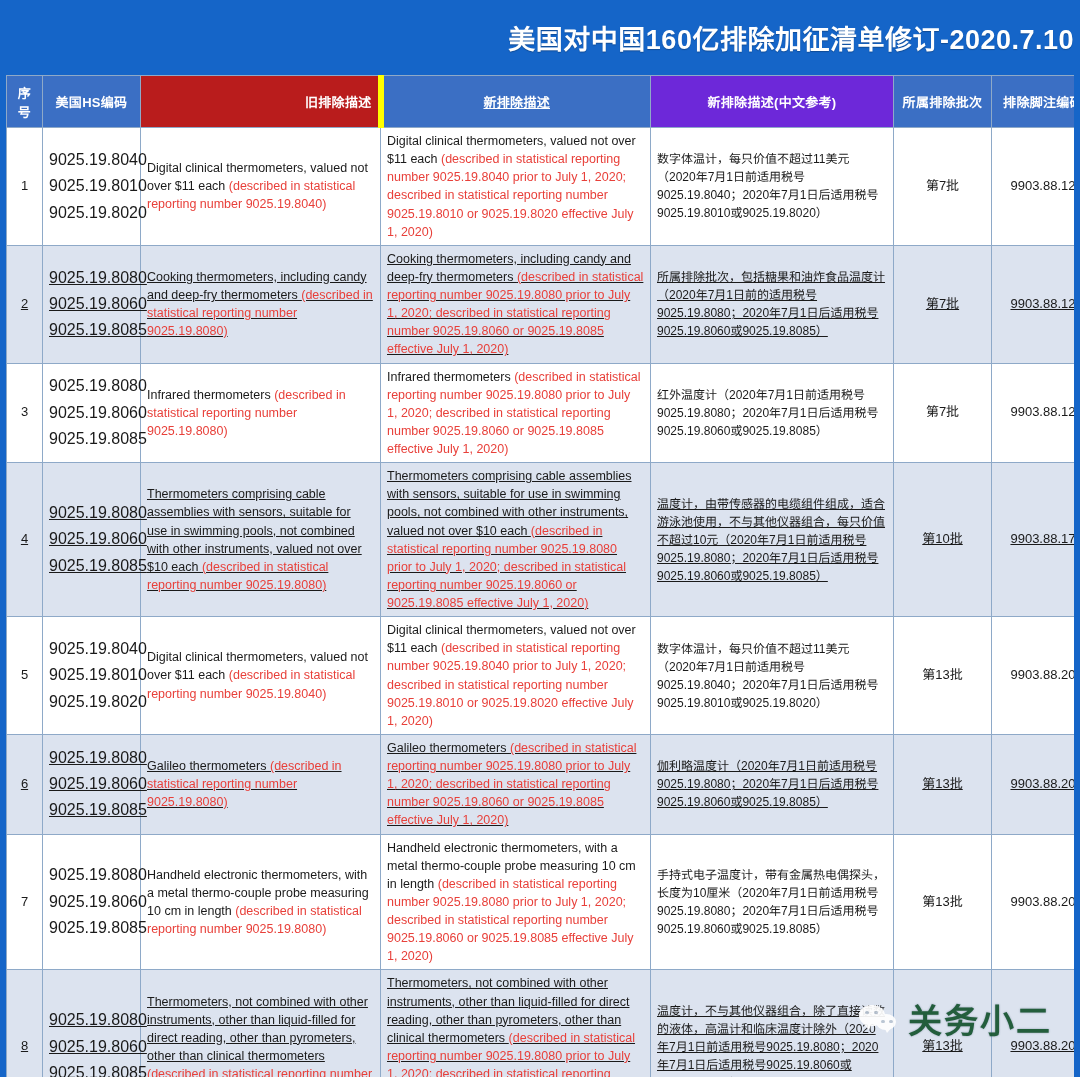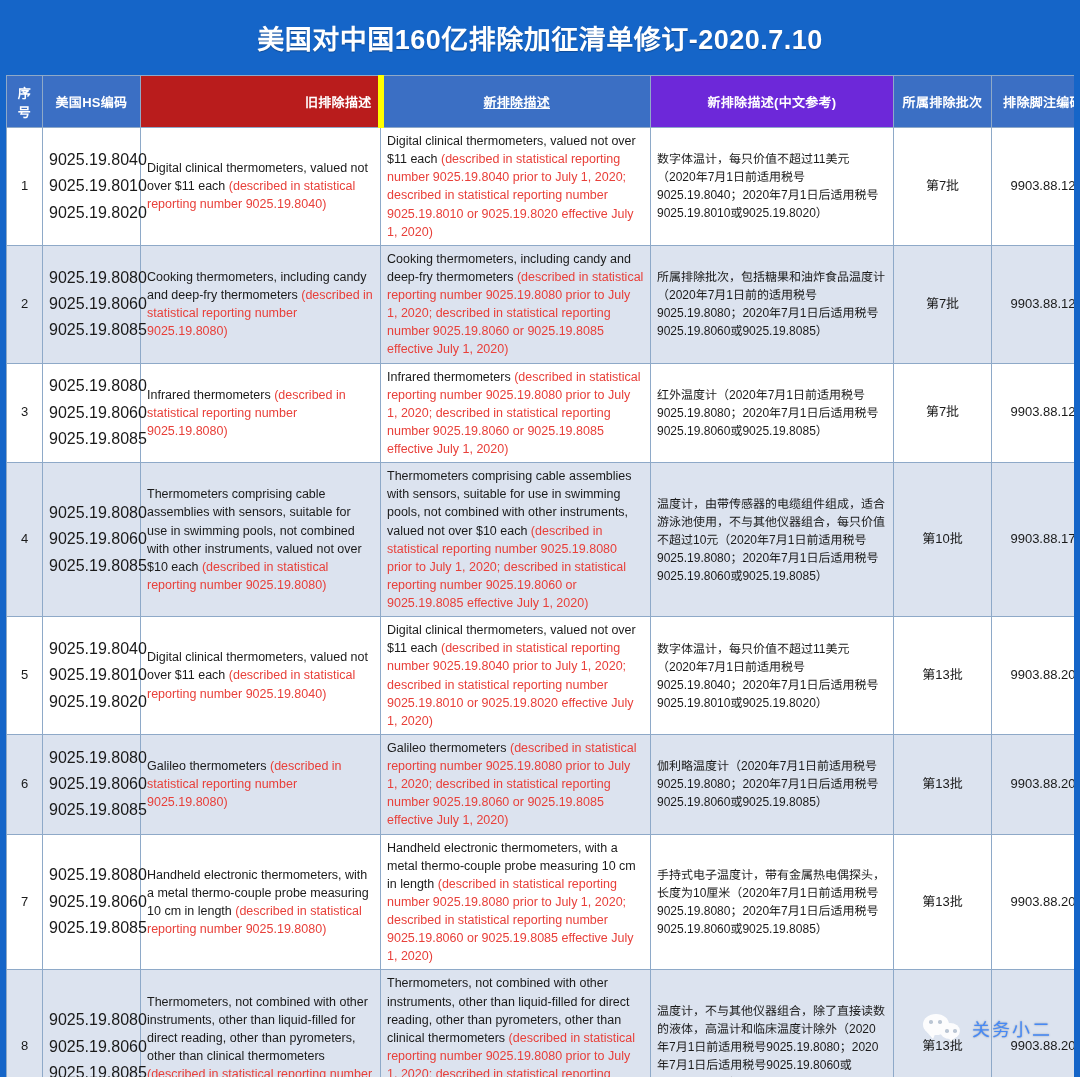--- a/index.html
+++ b/index.html
@@ -16,21 +16,21 @@
     border-left: 6px solid #1565c8;
     border-right: 6px solid #1565c8;
     overflow: hidden;
   }
   
   .title-bar {
     background: #1565c8;
     height: 75px;
     display: flex;
     align-items: center;
-    justify-content: center;
+    justify-content: flex-end;
   }
   .title-text {
     color: #ffffff;
     font-size: 27px;
     font-weight: bold;
     letter-spacing: 0.5px;
     text-shadow: 0 1px 1px rgba(0,0,0,0.25);
     white-space: nowrap;
   }
   
@@ -56,21 +56,21 @@
   }
   thead th.col-new-desc {
     border-left: 6px solid #0f172a;
     text-decoration: underline;
   }
   tbody td {
     font-size: 12.5px;
     line-height: 1.45;
     color: #1a1a1a;
   }
-  tbody tr.alt td { background: #dce3ef; }
+  tbody tr.alt td { background: #dce3ef; text-decoration: underline; }
   tbody tr.norm td { background: #ffffff; }
 
   td.c-idx { text-align: center; font-size: 13px; }
   td.c-hs  { text-align: center; font-size: 16px; line-height: 1.65; white-space: pre-line; }
   td.c-old { text-align: left; }
   td.c-new { text-align: left; border-left: 6px solid #ffff00; }
   td.c-cn  { text-align: left; font-size: 12px; line-height: 1.5; }
   td.c-batch { text-align: center; font-size: 13px; }
   td.c-foot  { text-align: center; font-size: 13px; }
 
@@ -120,23 +120,23 @@
     border-right: 5px solid transparent;
     border-left: 3px solid transparent;
     border-top: 6px solid #ffffff;
   }
   .dot { position: absolute; width: 3.5px; height: 3.5px; background: #b9c4d2; border-radius: 50%; }
   .d1 { left: 6px;  top: 7px; }
   .d2 { left: 15px; top: 7px; }
   .d3 { left: 22px; top: 16px; }
   .d4 { left: 30px; top: 16px; }
   .watermark-text {
-    font-size: 18px;
-    font-weight: normal;
-    color: #3b82f6;
+    font-size: 34px;
+    font-weight: bold;
+    color: #14532d;
     text-shadow: 0 0 2px rgba(120,135,155,.9);
     letter-spacing: 2px;
   }
 </style>
 </head>
 <body>
 
 <div id="page">
 
   <div class="title-bar" style="background: rgb(21, 101, 200);">

